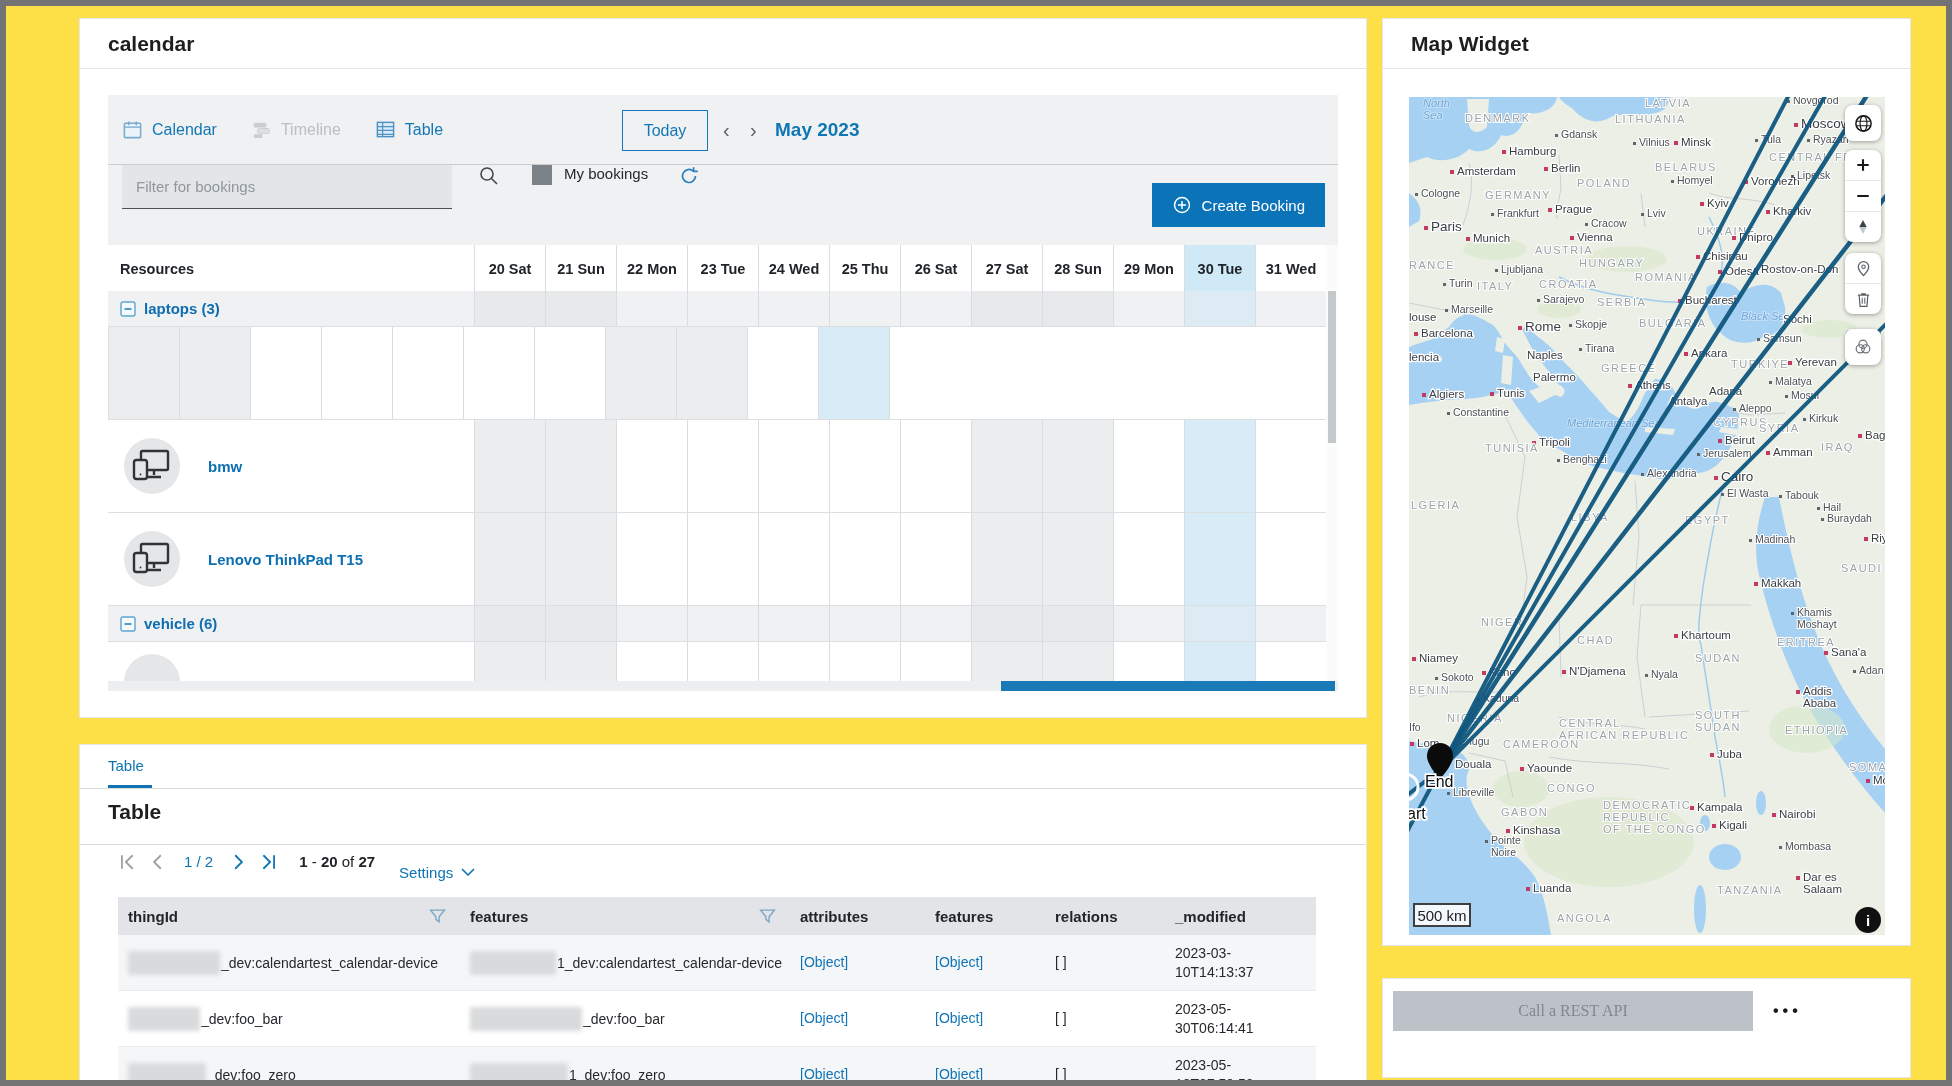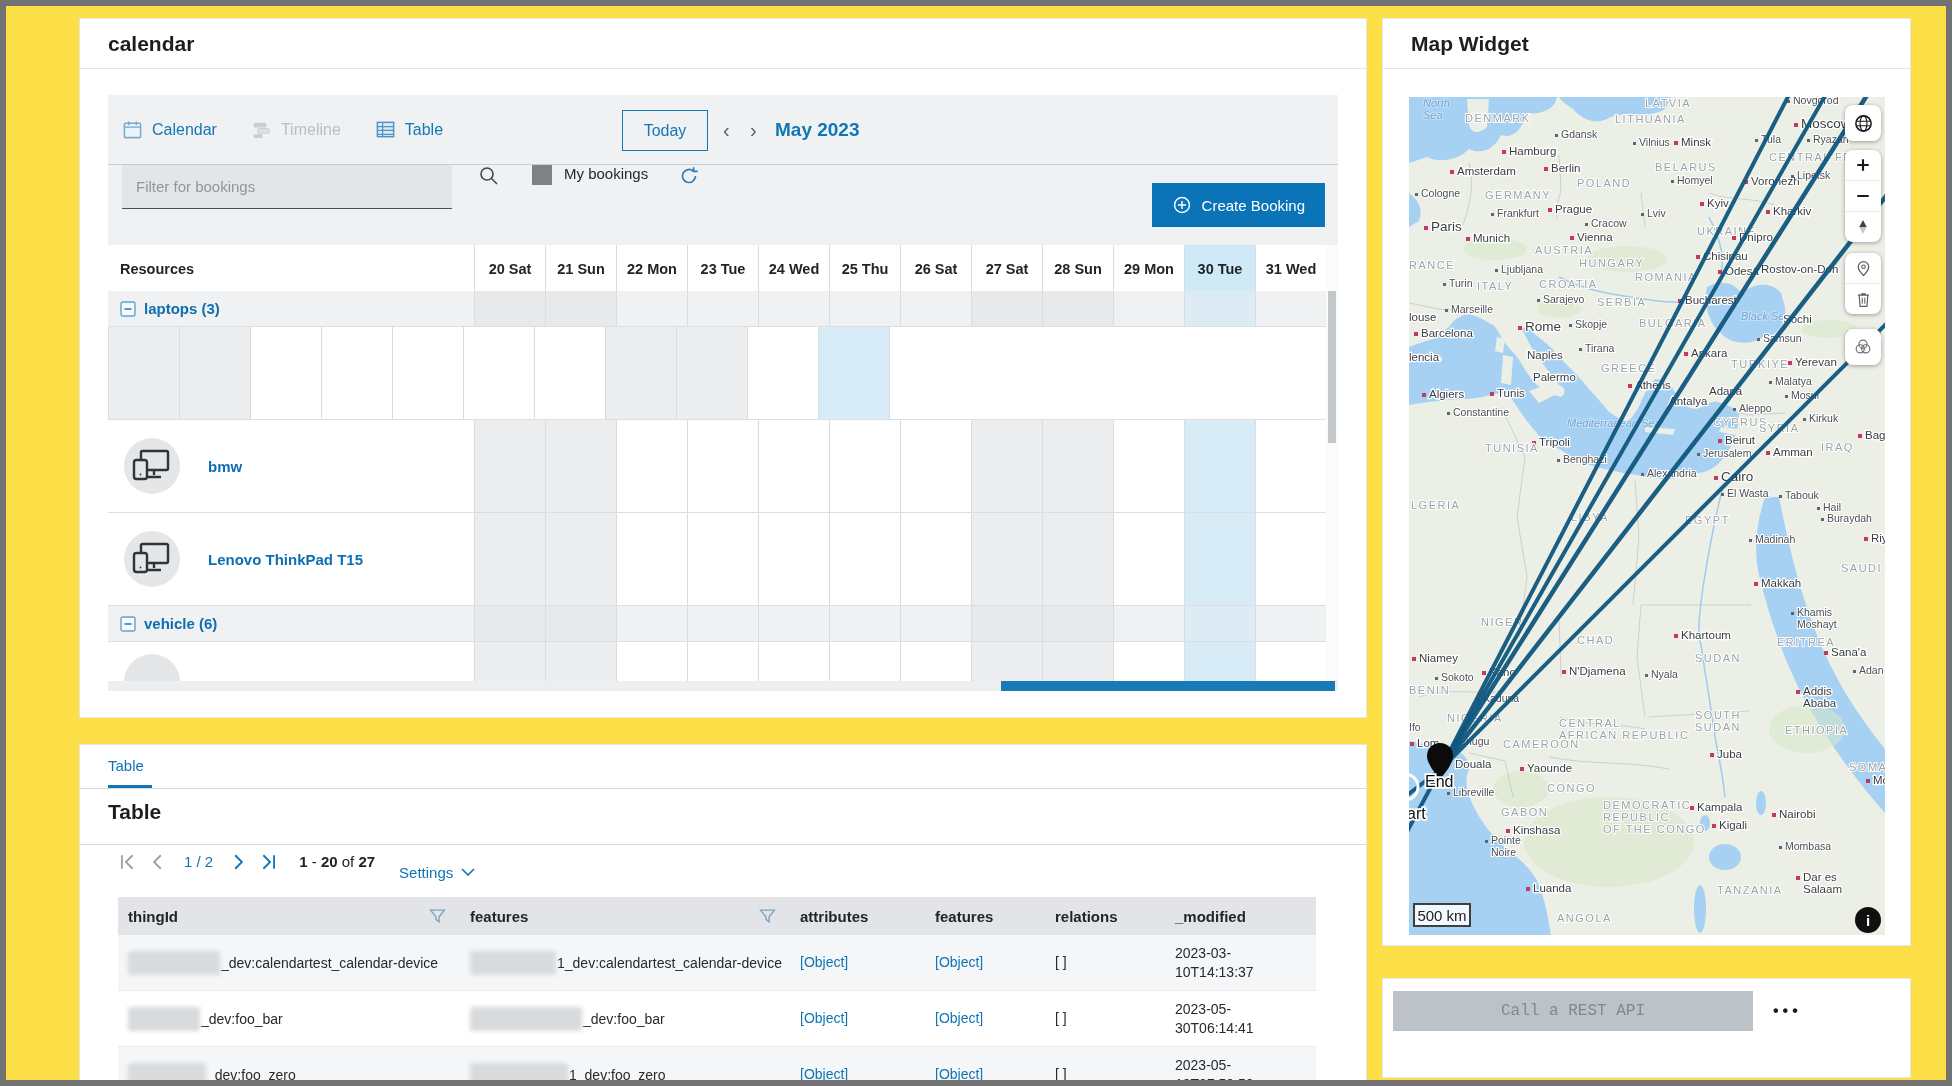--- a/index.html
+++ b/index.html
@@ -99,21 +99,21 @@
   .mc-cell{height:30px;display:flex;align-items:center;justify-content:center;cursor:pointer}
   .mc-cell + .mc-cell{border-top:1px solid #e8e8e8}
   .scalebox{position:absolute;left:4px;top:806px;width:54px;height:20px;background:rgba(255,255,255,.85);
             border:2px solid #3f3f3f;font-size:15px;color:#222;display:flex;align-items:center;justify-content:center}
   .infobtn{position:absolute;right:4px;top:810px;width:26px;height:26px;border-radius:50%;background:#101010;
            color:#fff;font-weight:bold;font-size:15px;display:flex;align-items:center;justify-content:center;cursor:pointer}
 
   
   #rest-card{left:1376px;top:972px;width:529px;height:100px}
   .rest-btn{position:absolute;left:10px;top:12px;width:360px;height:40px;background:#bcc2c7;border:none;
-            color:#81898f;font-size:16px;font-family:Liberation Mono, monospace}
+            color:#81898f;font-size:16px;font-family:Liberation Serif, serif}
   .dots{position:absolute;left:390px;top:12px;height:40px;display:flex;align-items:center;
         letter-spacing:4px;color:#17191b;font-size:16px;font-weight:bold;cursor:pointer}
 </style>
 </head>
 <body>
 
 <div class="page">
 
   <section class="card" id="calendar-card">
     <div class="card-title">calendar</div>

